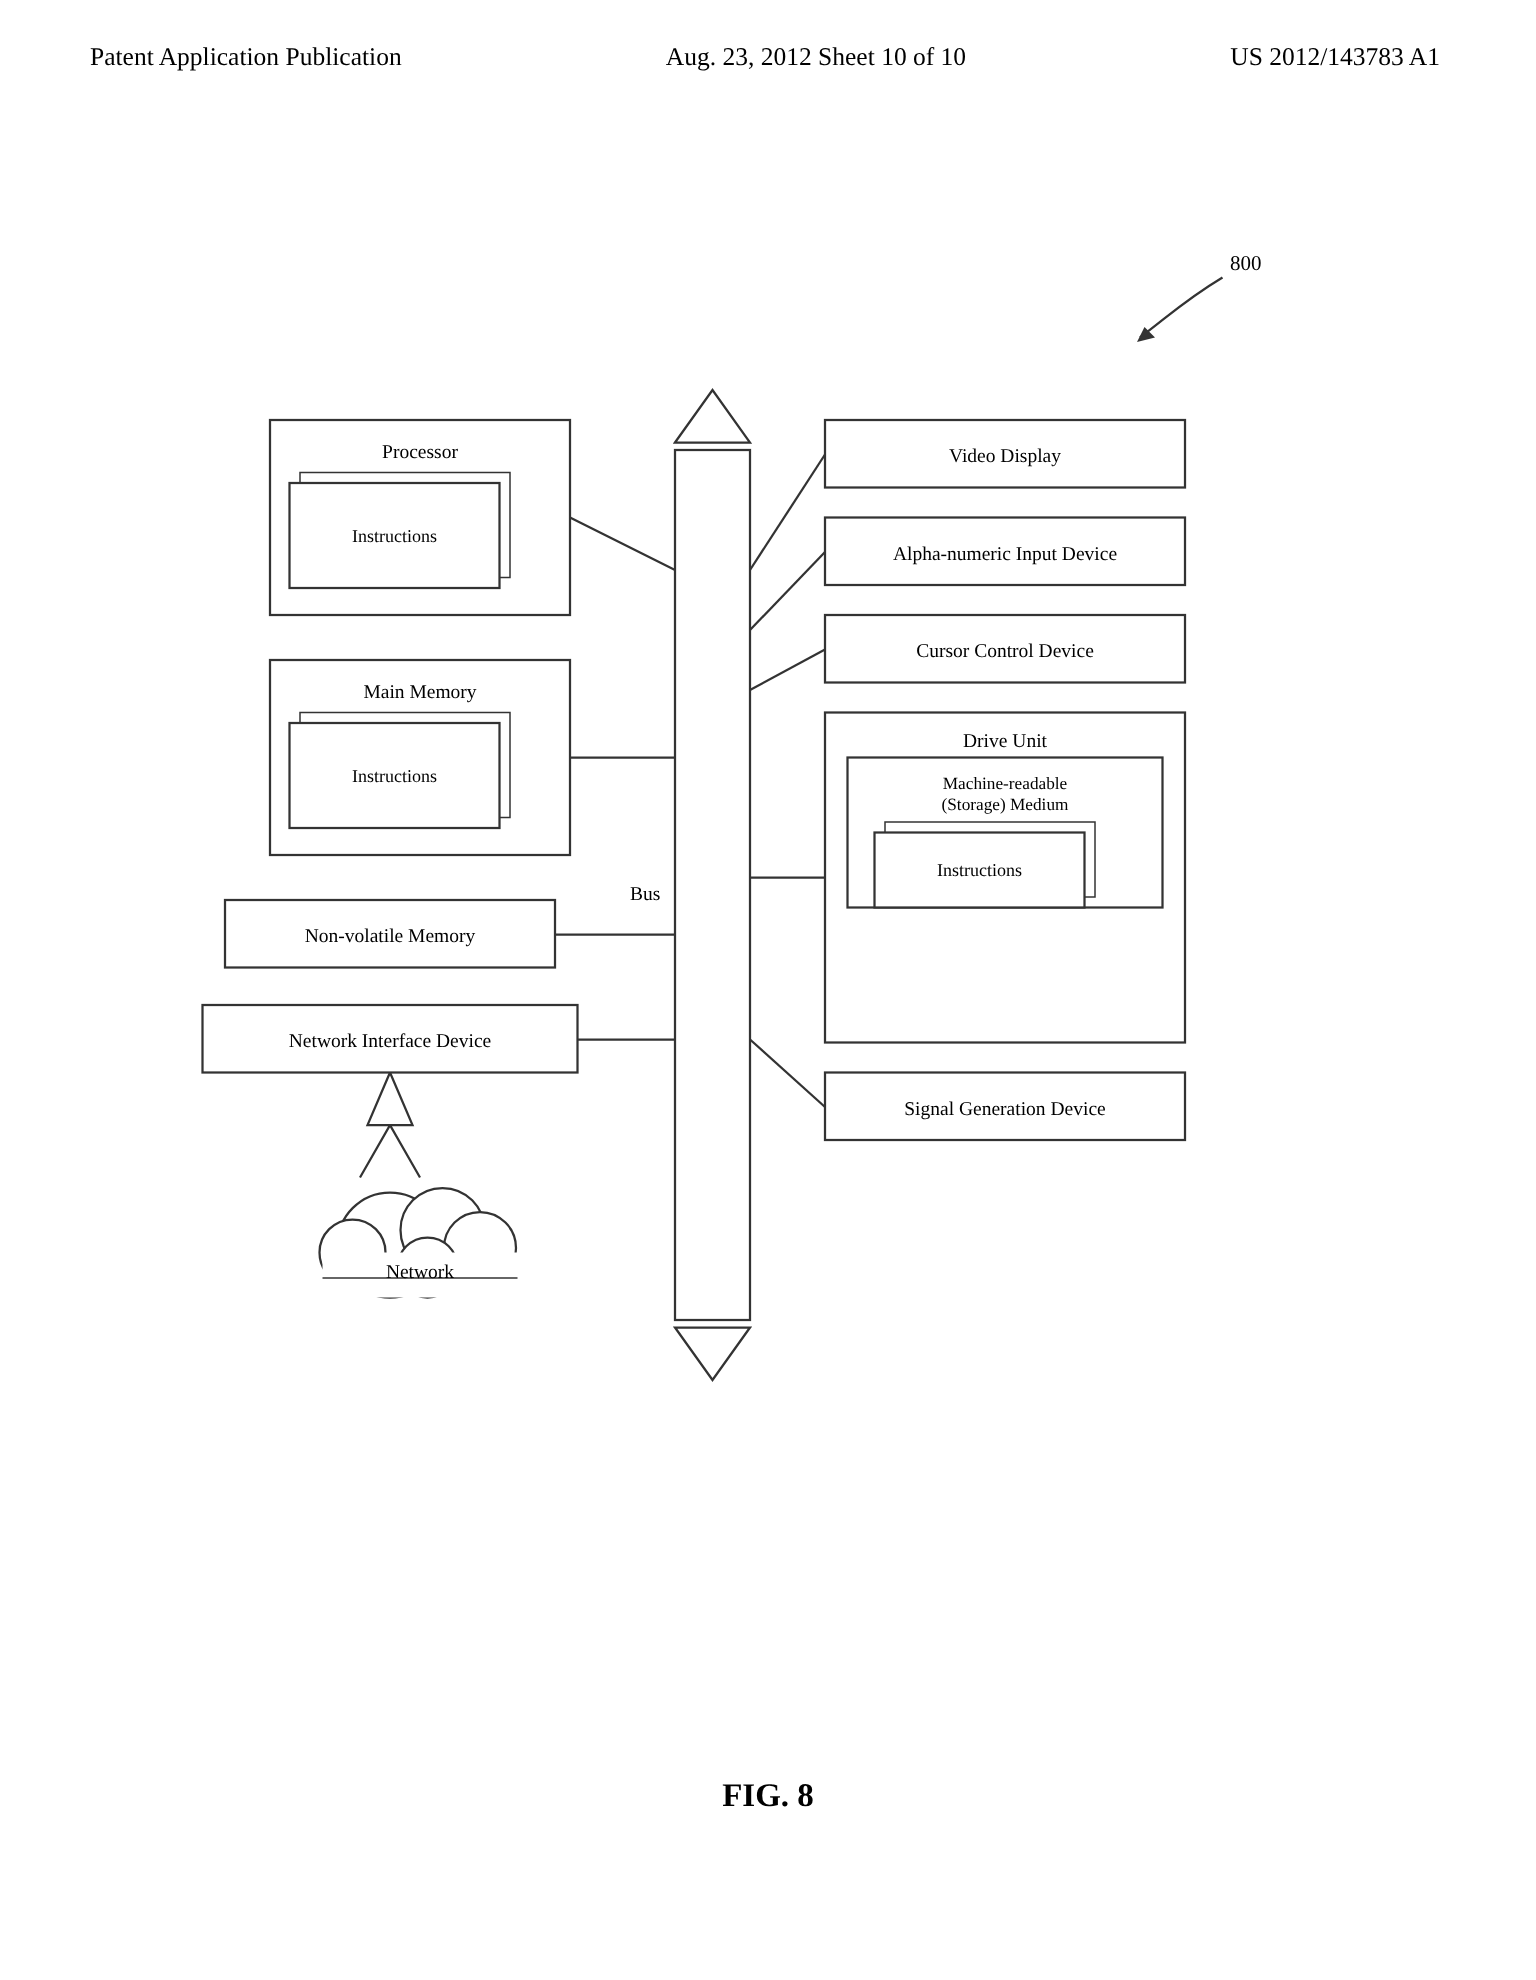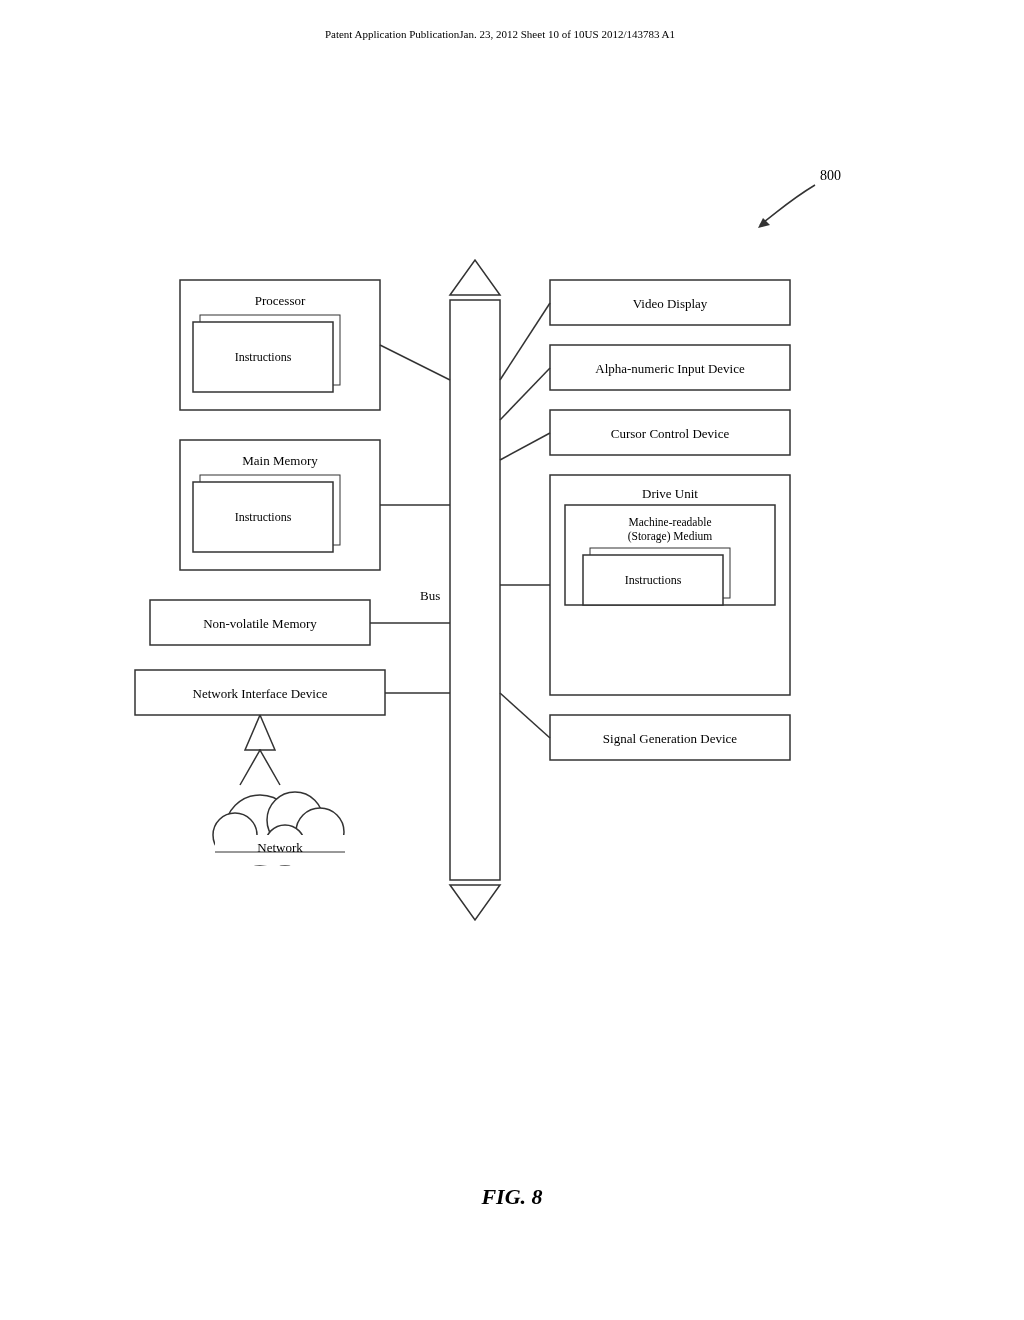--- a/index.html
+++ b/index.html
@@ -7,32 +7,32 @@
       width: 1024px;
       height: 1320px;
       background: #ffffff;
       font-family: 'Times New Roman', Times, serif;
       position: relative;
       overflow: hidden;
     }
 
     .header {
       display: flex;
-      justify-content: center;
+      justify-content: space-between;
       align-items: center;
-      padding: 28px 84px 0 60px;
-      font-size: 11px;
+      padding: 28px 64px 0 60px;
+      font-size: 17px;
     }
   </style>
 </head>
 <body>
 
 <div class="header">
   <span>Patent Application Publication</span>
-  <span>Jan. 23, 2012  Sheet 10 of 10</span>
+  <span>Aug. 23, 2012  Sheet 10 of 10</span>
   <span>US 2012/143783 A1</span>
 </div>
 
 <svg style="position:absolute; top:120px; left:60px; width:900px; height:1000px;" viewBox="0 0 900 1000">
 
   <text x="760" y="60" font-size="14" font-family="Times New Roman">800</text>
 
   <path d="M 755 65 C 730 80, 720 90, 700 105" stroke="#333" stroke-width="1.5" fill="none"></path>
 
   <polygon points="698,108 703,98 710,105" fill="#333"></polygon>
@@ -119,13 +119,13 @@
   <line x1="440" y1="300" x2="490" y2="248" stroke="#333" stroke-width="1.5"></line>
 
   <line x1="440" y1="340" x2="490" y2="313" stroke="#333" stroke-width="1.5"></line>
 
   <line x1="440" y1="465" x2="490" y2="465" stroke="#333" stroke-width="1.5"></line>
 
   <line x1="440" y1="573" x2="490" y2="618" stroke="#333" stroke-width="1.5"></line>
 
 </svg>
 
-<div style="position:absolute; bottom:110px; left:50%; transform:translateX(-50%); font-size:22px; font-weight:bold; font-style:italic; font-family:'Times New Roman',Times,serif;">FIG. 8</div>
+<div style="position:absolute; bottom:110px; left:50%; transform:translateX(-50%); font-size:22px; font-weight:bold; font-family:'Times New Roman',Times,serif;">FIG. 8</div>
 
 </body></html>

